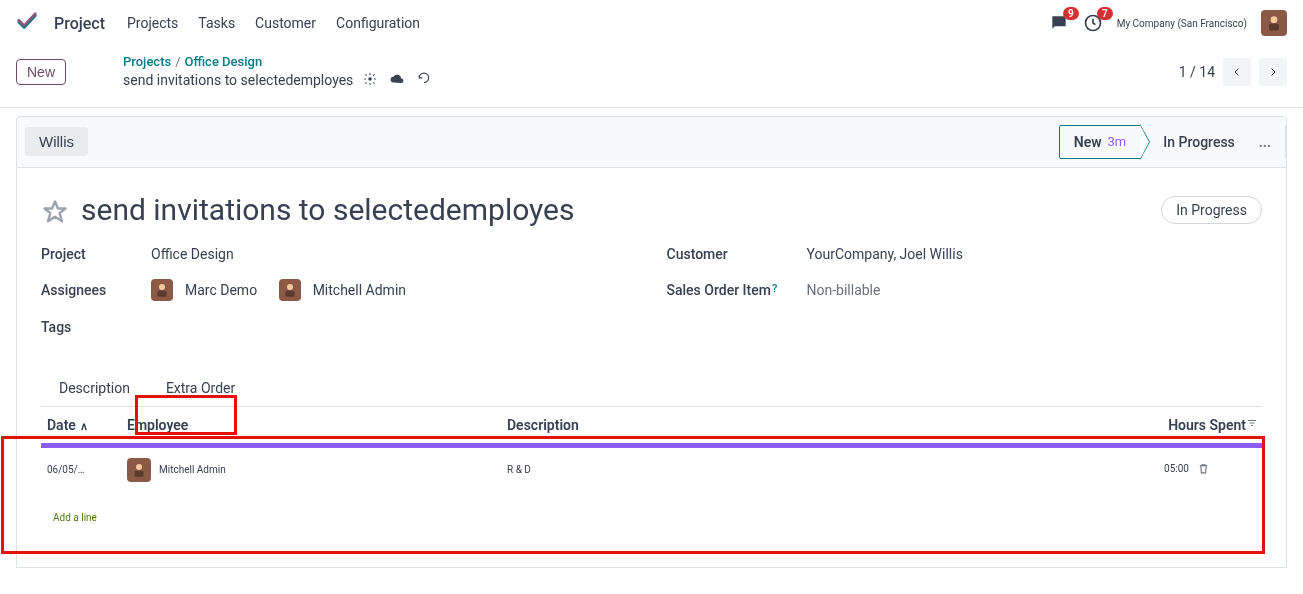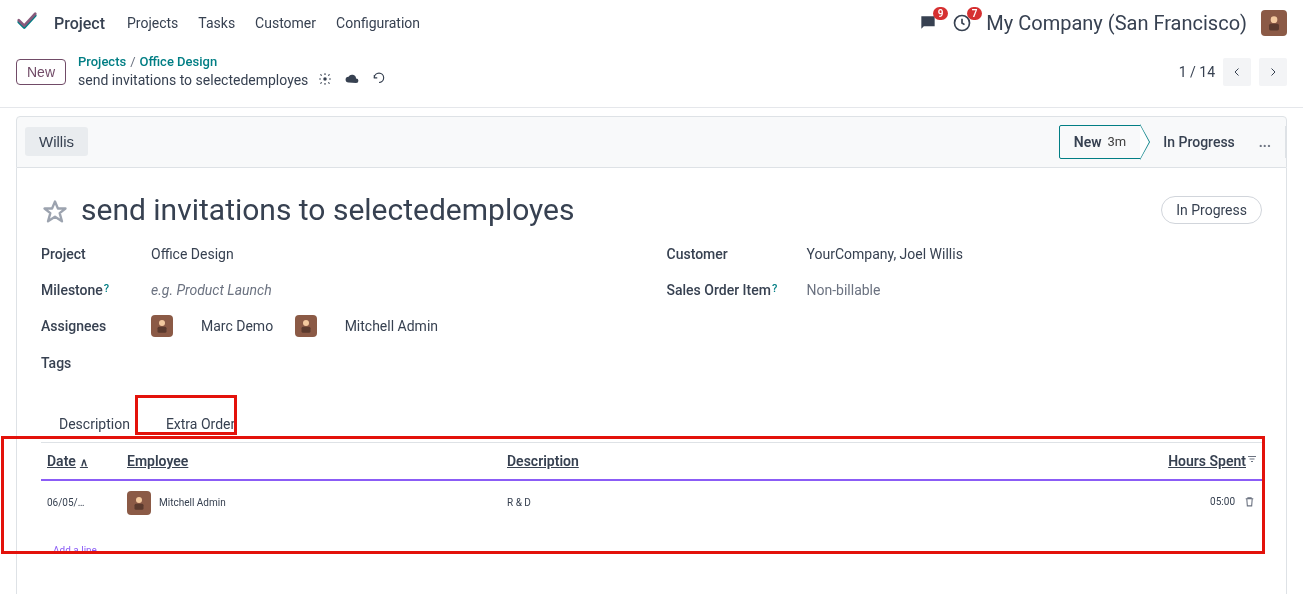--- a/index.html
+++ b/index.html
@@ -32,39 +32,39 @@
 }
 .app-icon svg { width: 22px; height: 22px; }
 .app-name { font-weight: 500; font-size: 16px; margin-right: 10px; margin-left: 4px; color: #374151;}
 .nav-link { color: #374151; cursor: pointer; font-size: 14px; margin-right: 8px;}
 .badge-icon { position: relative; display: inline-flex; font-size: 16px;}
 .badge {
   position: absolute; top: -6px; right: -10px;
   background: #d63031; color: #fff; border-radius: 10px;
   font-size: 10px; padding: 1px 5px; font-weight:600;
 }
-.company-name { color: #374151; font-size: 20px; }
+.company-name { color: #374151; font-size: 10px; }
 .avatar {
   width: 26px; height: 26px; background: #8b5a46; border-radius: 4px;
   display:flex; align-items:center; justify-content:center; color:#fff;
   font-size:14px; overflow:hidden;
 }
 .avatar svg { width: 20px; height: 20px; }
 
 
 .control-row {
   display: flex; align-items: center; padding: 8px 16px 16px 16px;
 }
 .btn-new {
   border: 1px solid #714b67;
   color: #714b67; background:#fff;
   padding: 4px 10px; border-radius: 4px; font-size: 14px; font-weight: 500;
   margin-right: 12px;
 }
-.breadcrumb { font-size: 13px; line-height:1.3; }
+.breadcrumb { font-size: 13px; line-height:1.3;margin-left:45px; }
 .breadcrumb a { color: #017e84; text-decoration: none; font-weight:500; }
 .breadcrumb .sep { color: #6b7280; margin: 0 4px; }
 .bc-task { color: #374151; font-size: 14px; }
 .bc-actions { display:inline-flex; gap:12px; margin-left: 6px; vertical-align: middle;}
 .pager { margin-left: auto; display:flex; align-items:center; gap: 8px; color:#374151; }
 .pager-btn {
   background:#f3f4f6; border:none; width:28px; height:28px;
   display:flex; align-items:center; justify-content:center; cursor:pointer;
   border-radius:2px; color:#374151;
 }
@@ -88,21 +88,21 @@
 .stage {
   padding: 8px 14px; font-size: 14px; cursor:pointer;
   display:flex; align-items:center; gap:6px;
   position:relative;
 }
 .stage.current {
   border: 1px solid #017e84; color:#374151;
   border-radius: 2px 0 0 2px;
 }
 .stage.current .stage-name { font-weight:600; color:#374151;}
-.stage.current .stage-age { color:#404040; font-size:13px;text-align:center; }
+.stage.current .stage-age { color:#8b5cf6; font-size:13px;text-align:center; }
 .stage.current::after{
   content:''; position:absolute; right:-9px; top:50%; transform:translateY(-50%);
   width:0; height:0;
   border-top:17px solid transparent;
   border-bottom:17px solid transparent;
   border-left:9px solid #fff;
   z-index:2;
 }
 .stage.current::before{
   content:''; position:absolute; right:-10px; top:50%; transform:translateY(-50%);
@@ -136,49 +136,49 @@
 }
 
 .fields { display:flex; gap: 30px; }
 .col { flex:1; }
 .field-row { display:flex; align-items:center; margin-bottom: 14px; min-height:22px; }
 .field-label { width: 110px; font-weight:500; color:#374151; font-size:14px; }
 .field-label .q { color:#017e84; font-size:11px; margin-left:1px; vertical-align: top; font-weight:500; }
 .field-value { color:#374151; flex:1; }
 .placeholder { color:#6b7280; font-style: italic; }
 .assignee {
-  display:inline-flex; align-items:center; gap:20px; margin-right: 18px;
+  display:inline-flex; align-items:center; gap:4px; margin-right: 18px;
 }
 .assignee .mini-av { width:22px; height:22px; }
 .allocated-p { color:#6b7280; margin-left: 10px; }
 
 
 .tabs { display:flex; border-bottom: 1px solid #dee2e6; margin-top: 18px; margin-bottom:0;}
 .tab {
   padding: 10px 18px; font-size:14px; color:#374151; cursor:pointer;
 }
 .tab.active {  }
 
 
 .redbox { position:absolute; border: 3px solid #e3120b; pointer-events:none; }
 
 
 .ts-table { width:100%; border-collapse: collapse; margin-top: 0; }
 .ts-table th {
   text-align:left; padding: 10px 6px; font-weight:600; font-size:14px;
-  border-bottom: 2px solid #8b5cf6; color:#374151;text-decoration:underline;
+  border-bottom: 5px solid #8b5cf6; color:#374151;
 }
 .ts-table th:last-child { text-align:right; padding-right: 4px;}
 .ts-table td {
   padding: 10px 6px; font-size:10px; color:#374151;
 }
 .sort-icon { font-size:11px; margin-left:4px; vertical-align:middle;}
-.ts-hours { text-align:right; }
+.ts-hours { text-align:center; }
 .delete-row { color:#6b7280; margin-left:8px; cursor:pointer; display:inline-block; vertical-align:middle;}
-.add-line { color:#8b5cf6; cursor:pointer; padding: 10px 6px 18px 6px; display:block; }
+.add-line { color:#4d7c0f; cursor:pointer; padding: 10px 6px 18px 6px; display:block; }
 .th-filter { float:right; color:#6b7280; font-size:11px; }
 .mini-av {
   width:24px; height:24px; background:#8b5a46; border-radius:4px;
   display:inline-flex; align-items:center; justify-content:center; color:#fff;
   vertical-align:middle; margin-right: 8px; overflow:hidden;
 }
 .mini-av svg { width:18px; height:18px; }
 </style>
 </head>
 <body>
@@ -281,24 +281,20 @@
     </span>
     <h1 class="task-title">send invitations to selectedemployes</h1>
     <span class="state-pill">In Progress</span>
   </div>
 
   <div class="fields">
     <div class="col">
       <div class="field-row">
         <span class="field-label">Project</span>
         <span class="field-value">Office Design</span>
-      </div>
-      <div class="field-row">
-        <span class="field-label"><span>Milestone</span><span class="q">?</span></span>
-        <span class="field-value placeholder">e.g. Product Launch</span>
       </div>
       <div class="field-row">
         <span class="field-label">Assignees</span>
         <span class="field-value">
           <span class="assignee">
                 <span class="mini-av">
                   <svg viewBox="0 0 24 24">
                     <circle cx="12" cy="8" r="4" fill="#f3c99f"></circle>
                     <rect x="6" y="13" width="12" height="8" rx="2" fill="#5b3a2e"></rect>
                   </svg>

